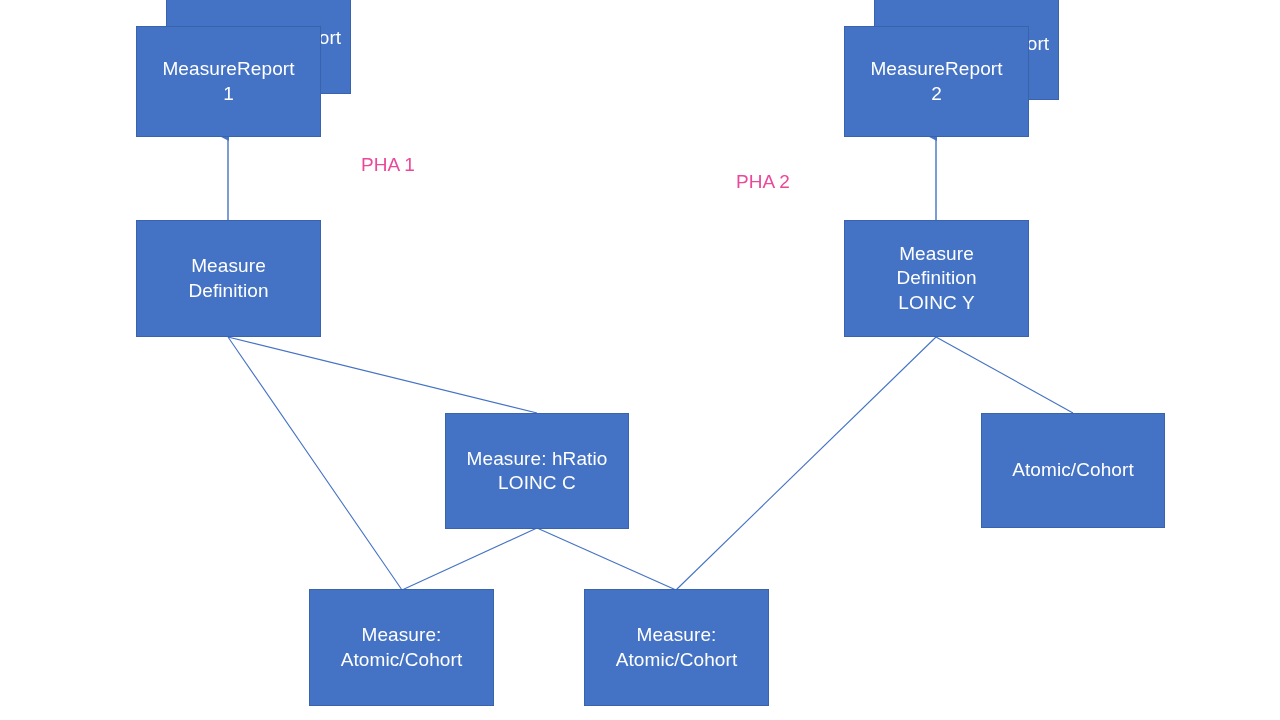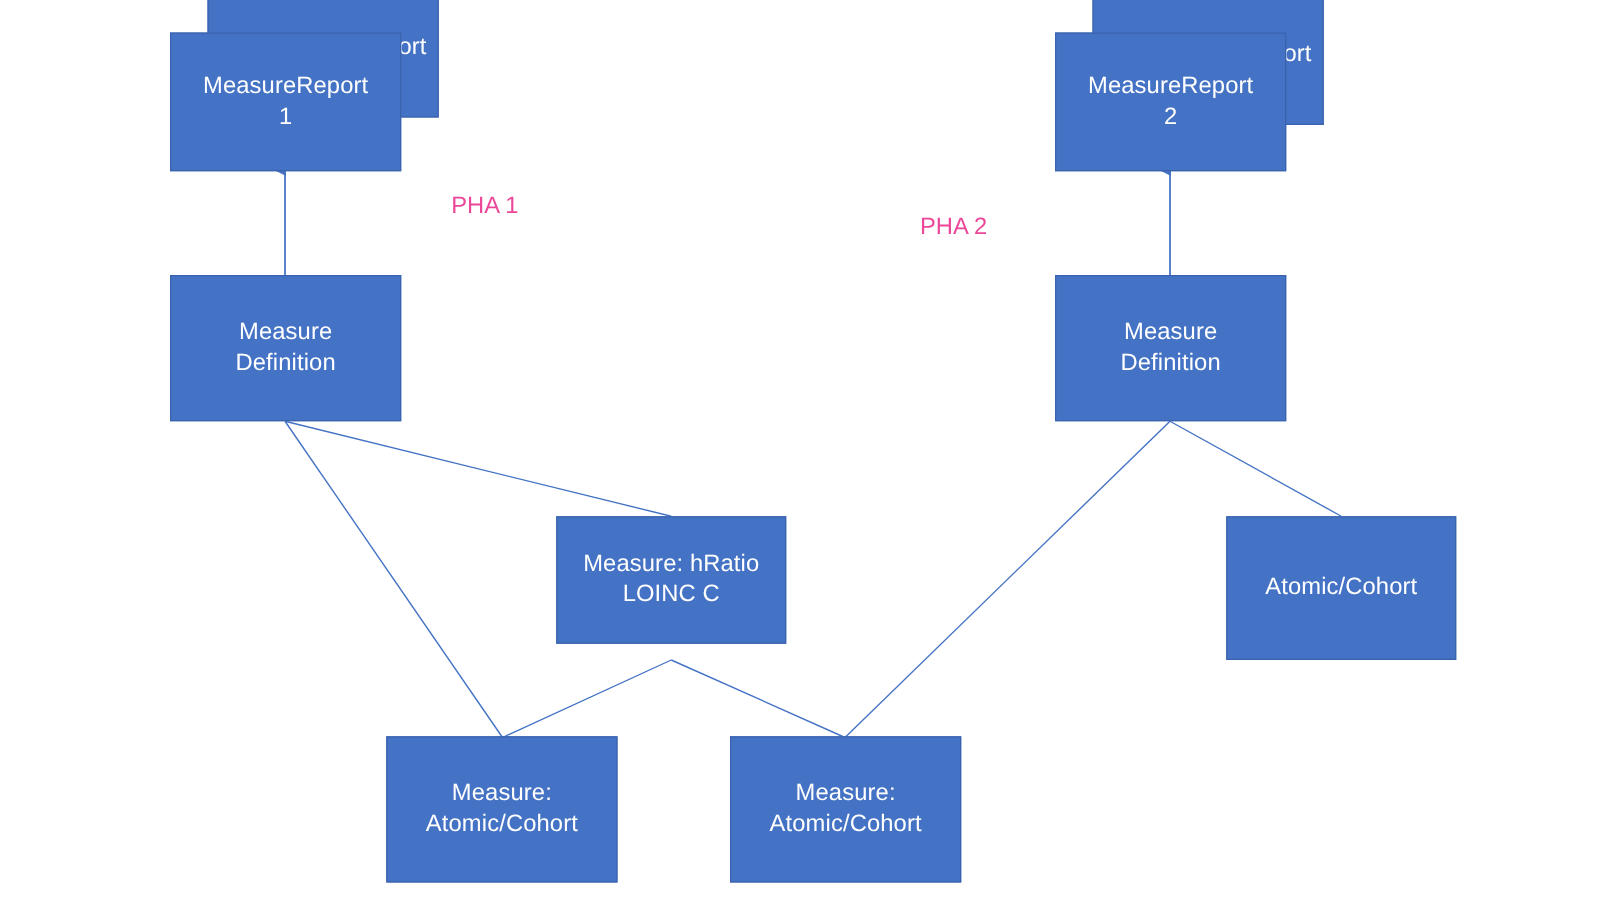--- a/index.html
+++ b/index.html
@@ -136,24 +136,25 @@
     <div class="lines">
       <span>Measure</span>
       <span>Definition</span>
     </div>
   </div>
 
   <div class="node" style="left:844px; top:220px; width:185px; height:117px;">
     <div class="lines">
       <span>Measure</span>
       <span>Definition</span>
+      <span>LOINC Y</span>
     </div>
   </div>
 
-  <div class="node" style="left:445px; top:413px; width:184px; height:102px;text-align:center;">
+  <div class="node" style="left:445px; top:413px; width:184px; height:116px;text-align:center;">
     <div class="lines">
       <span>Measure: hRatio</span>
       <span>LOINC C</span>
     </div>
   </div>
 
   <div class="node" style="left:981px; top:413px; width:184px; height:115px;">
     <div class="lines">
       <span>Atomic/Cohort</span>
     </div>

